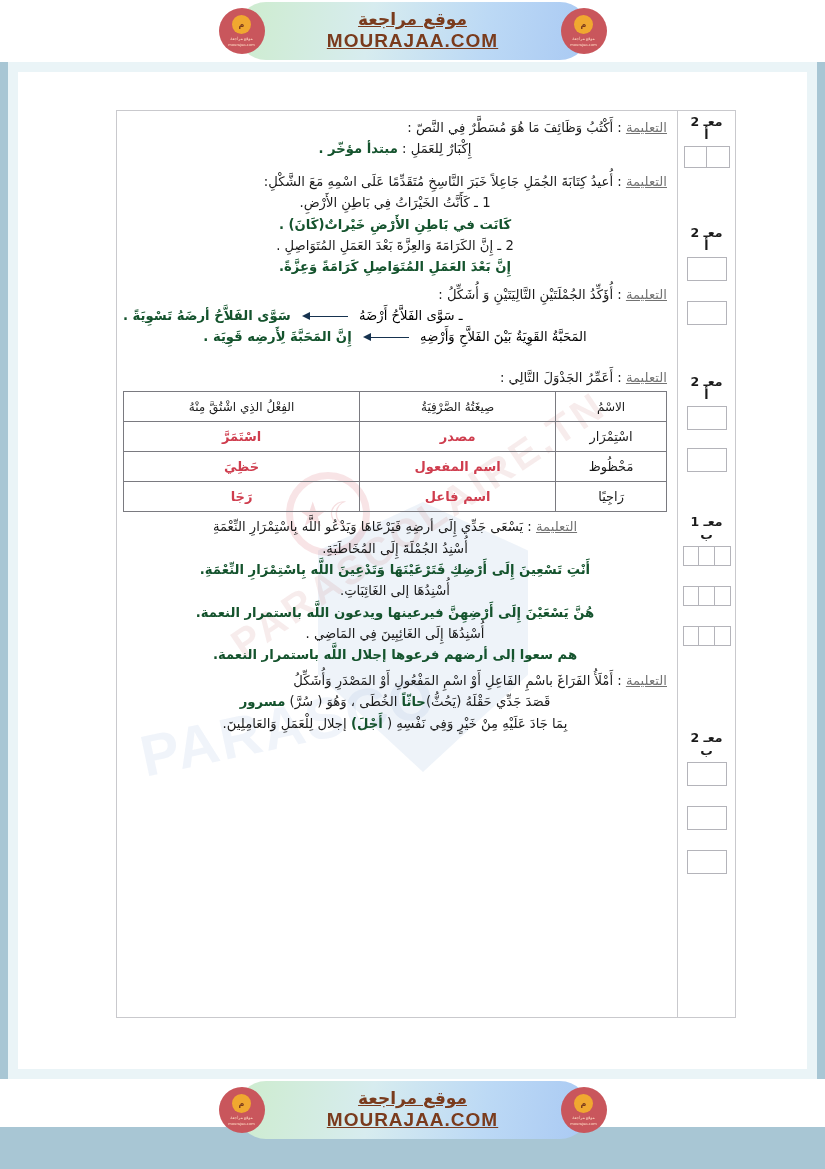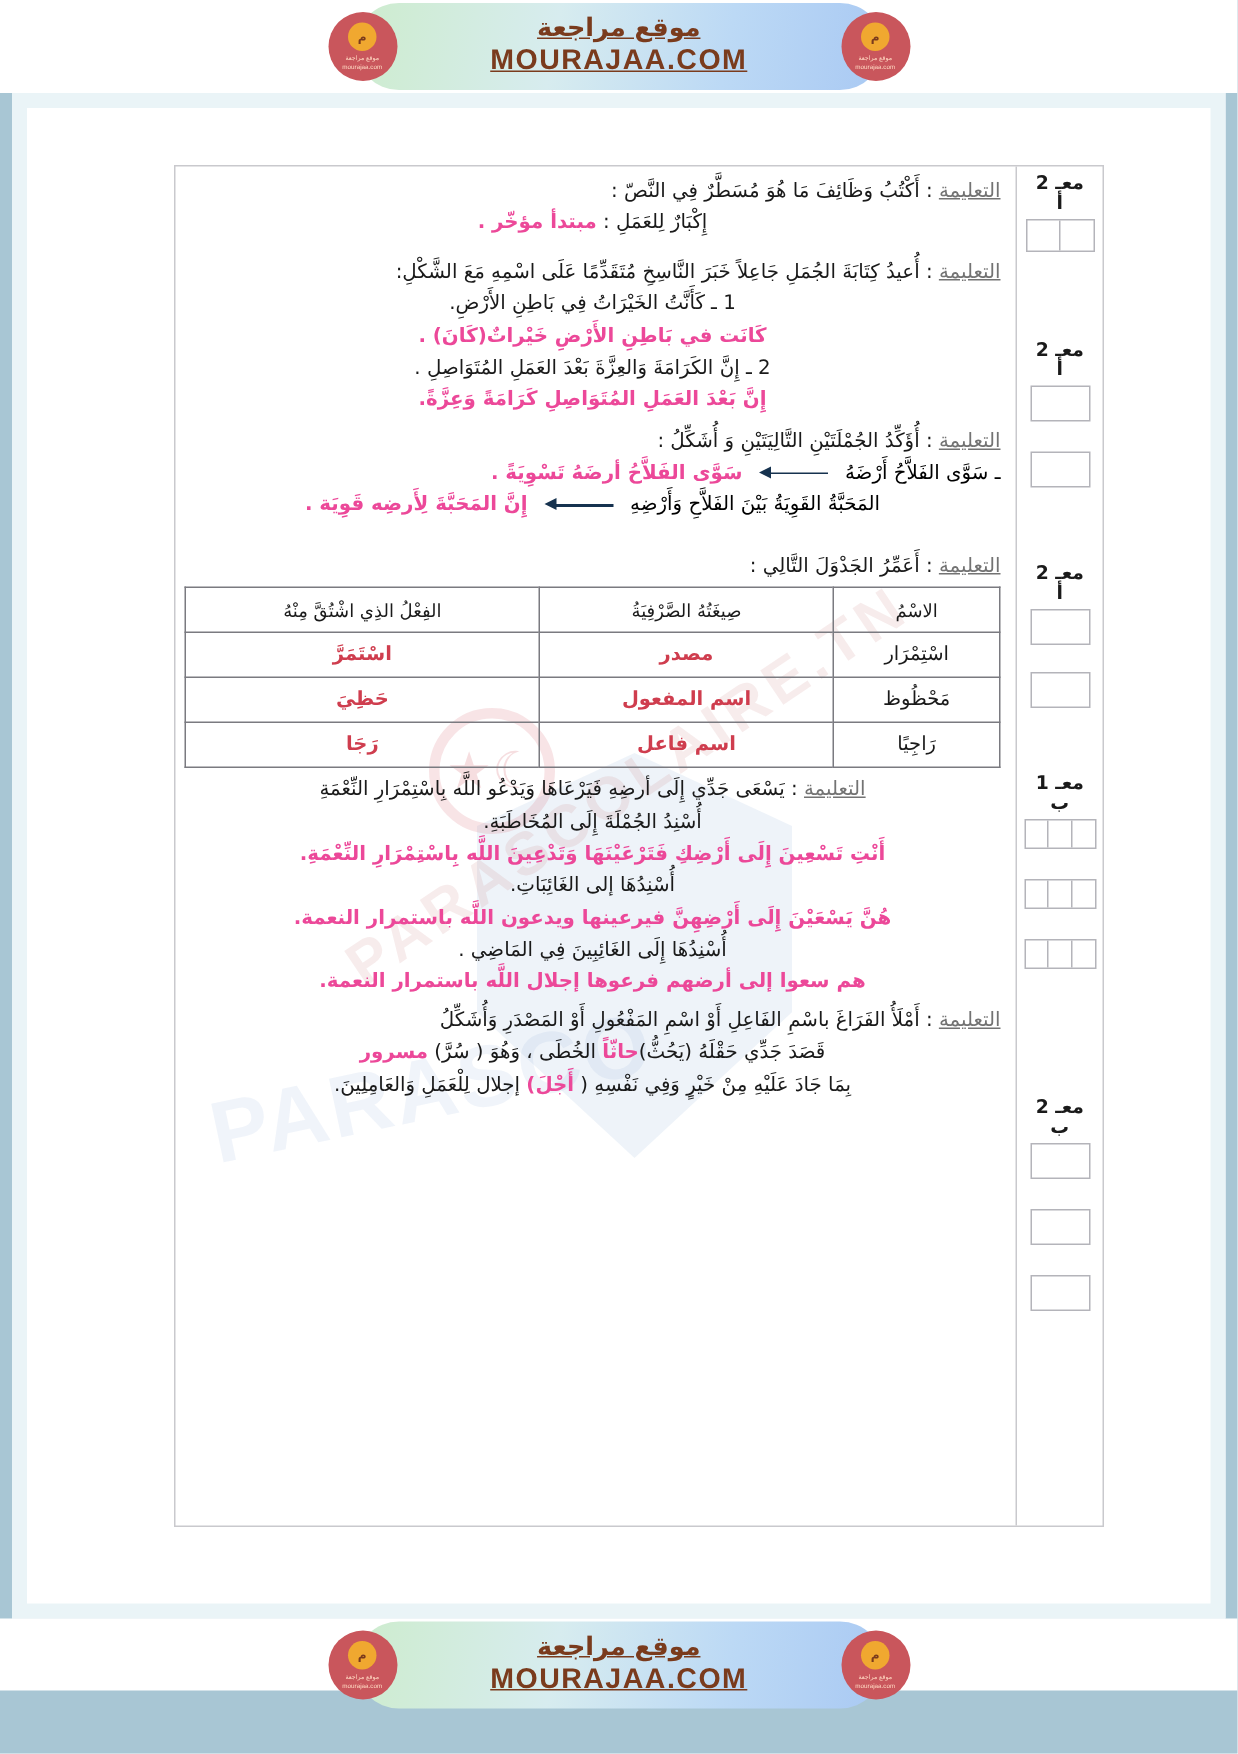--- a/index.html
+++ b/index.html
@@ -177,21 +177,21 @@
     text-align: right;
     font-size: 13.2px;
     color: #1a1a1a;
     line-height: 1.62;
     white-space: nowrap;
     margin: 0;
     font-family: "DejaVu Sans", sans-serif;
   }
   .line.center { text-align: center; }
   .tag { color: #737373; text-decoration: underline; }
-  .ans { color: #ec4899; font-weight: bold; }
+  .ans { color: #14532d; font-weight: bold; }
 
   .block { margin-bottom: 1px; }
 
   .arrow-row {
     direction: rtl; text-align: right;
     font-size: 13.2px; line-height: 1.62;
     white-space: nowrap;
   }
   .arrow {
     display: inline-block;
@@ -382,21 +382,21 @@
         <div class="line center">1 ـ كَأَنَّتُ الخَيْرَاتُ فِي بَاطِنِ الأَرْضِ.</div>
         <div class="line center ans">كَانَت في بَاطِنِ الأَرْضِ خَيْراتٌ(كَانَ) .</div>
         <div class="line center">2 ـ إِنَّ الكَرَامَةَ وَالعِزَّةَ بَعْدَ العَمَلِ المُتَوَاصِلِ .</div>
         <div class="line center ans">إِنَّ بَعْدَ العَمَلِ المُتَوَاصِلِ كَرَامَةً وَعِزَّةً.</div>
       </div>
 
       <div class="block" style="margin-top:6px;">
         <div class="line">
           <span class="tag">التعليمة</span><span> : أُؤَكِّدُ الجُمْلَتَيْنِ التَّالِيَتَيْنِ وَ أُشَكِّلُ :</span>
         </div>
-        <div class="arrow-row center" style="text-align:right;">
+        <div class="arrow-row center" style="text-align:left;">
           <span>ـ سَوَّى الفَلاَّحُ أَرْضَهُ</span>
           <span class="arrow"></span>
           <span class="ans">سَوَّى الفَلاَّحُ أرضَهُ تَسْوِيَةً .</span>
         </div>
         <div class="arrow-row center" style="text-align:center;">
           <span>المَحَبَّةُ القَوِيَةُ بَيْنَ الفَلاَّحِ وَأَرْضِهِ</span>
           <span class="arrow"></span>
           <span class="ans">إِنَّ المَحَبَّةَ لِأَرضِه قَوِيَة .</span>
         </div>
       </div>

